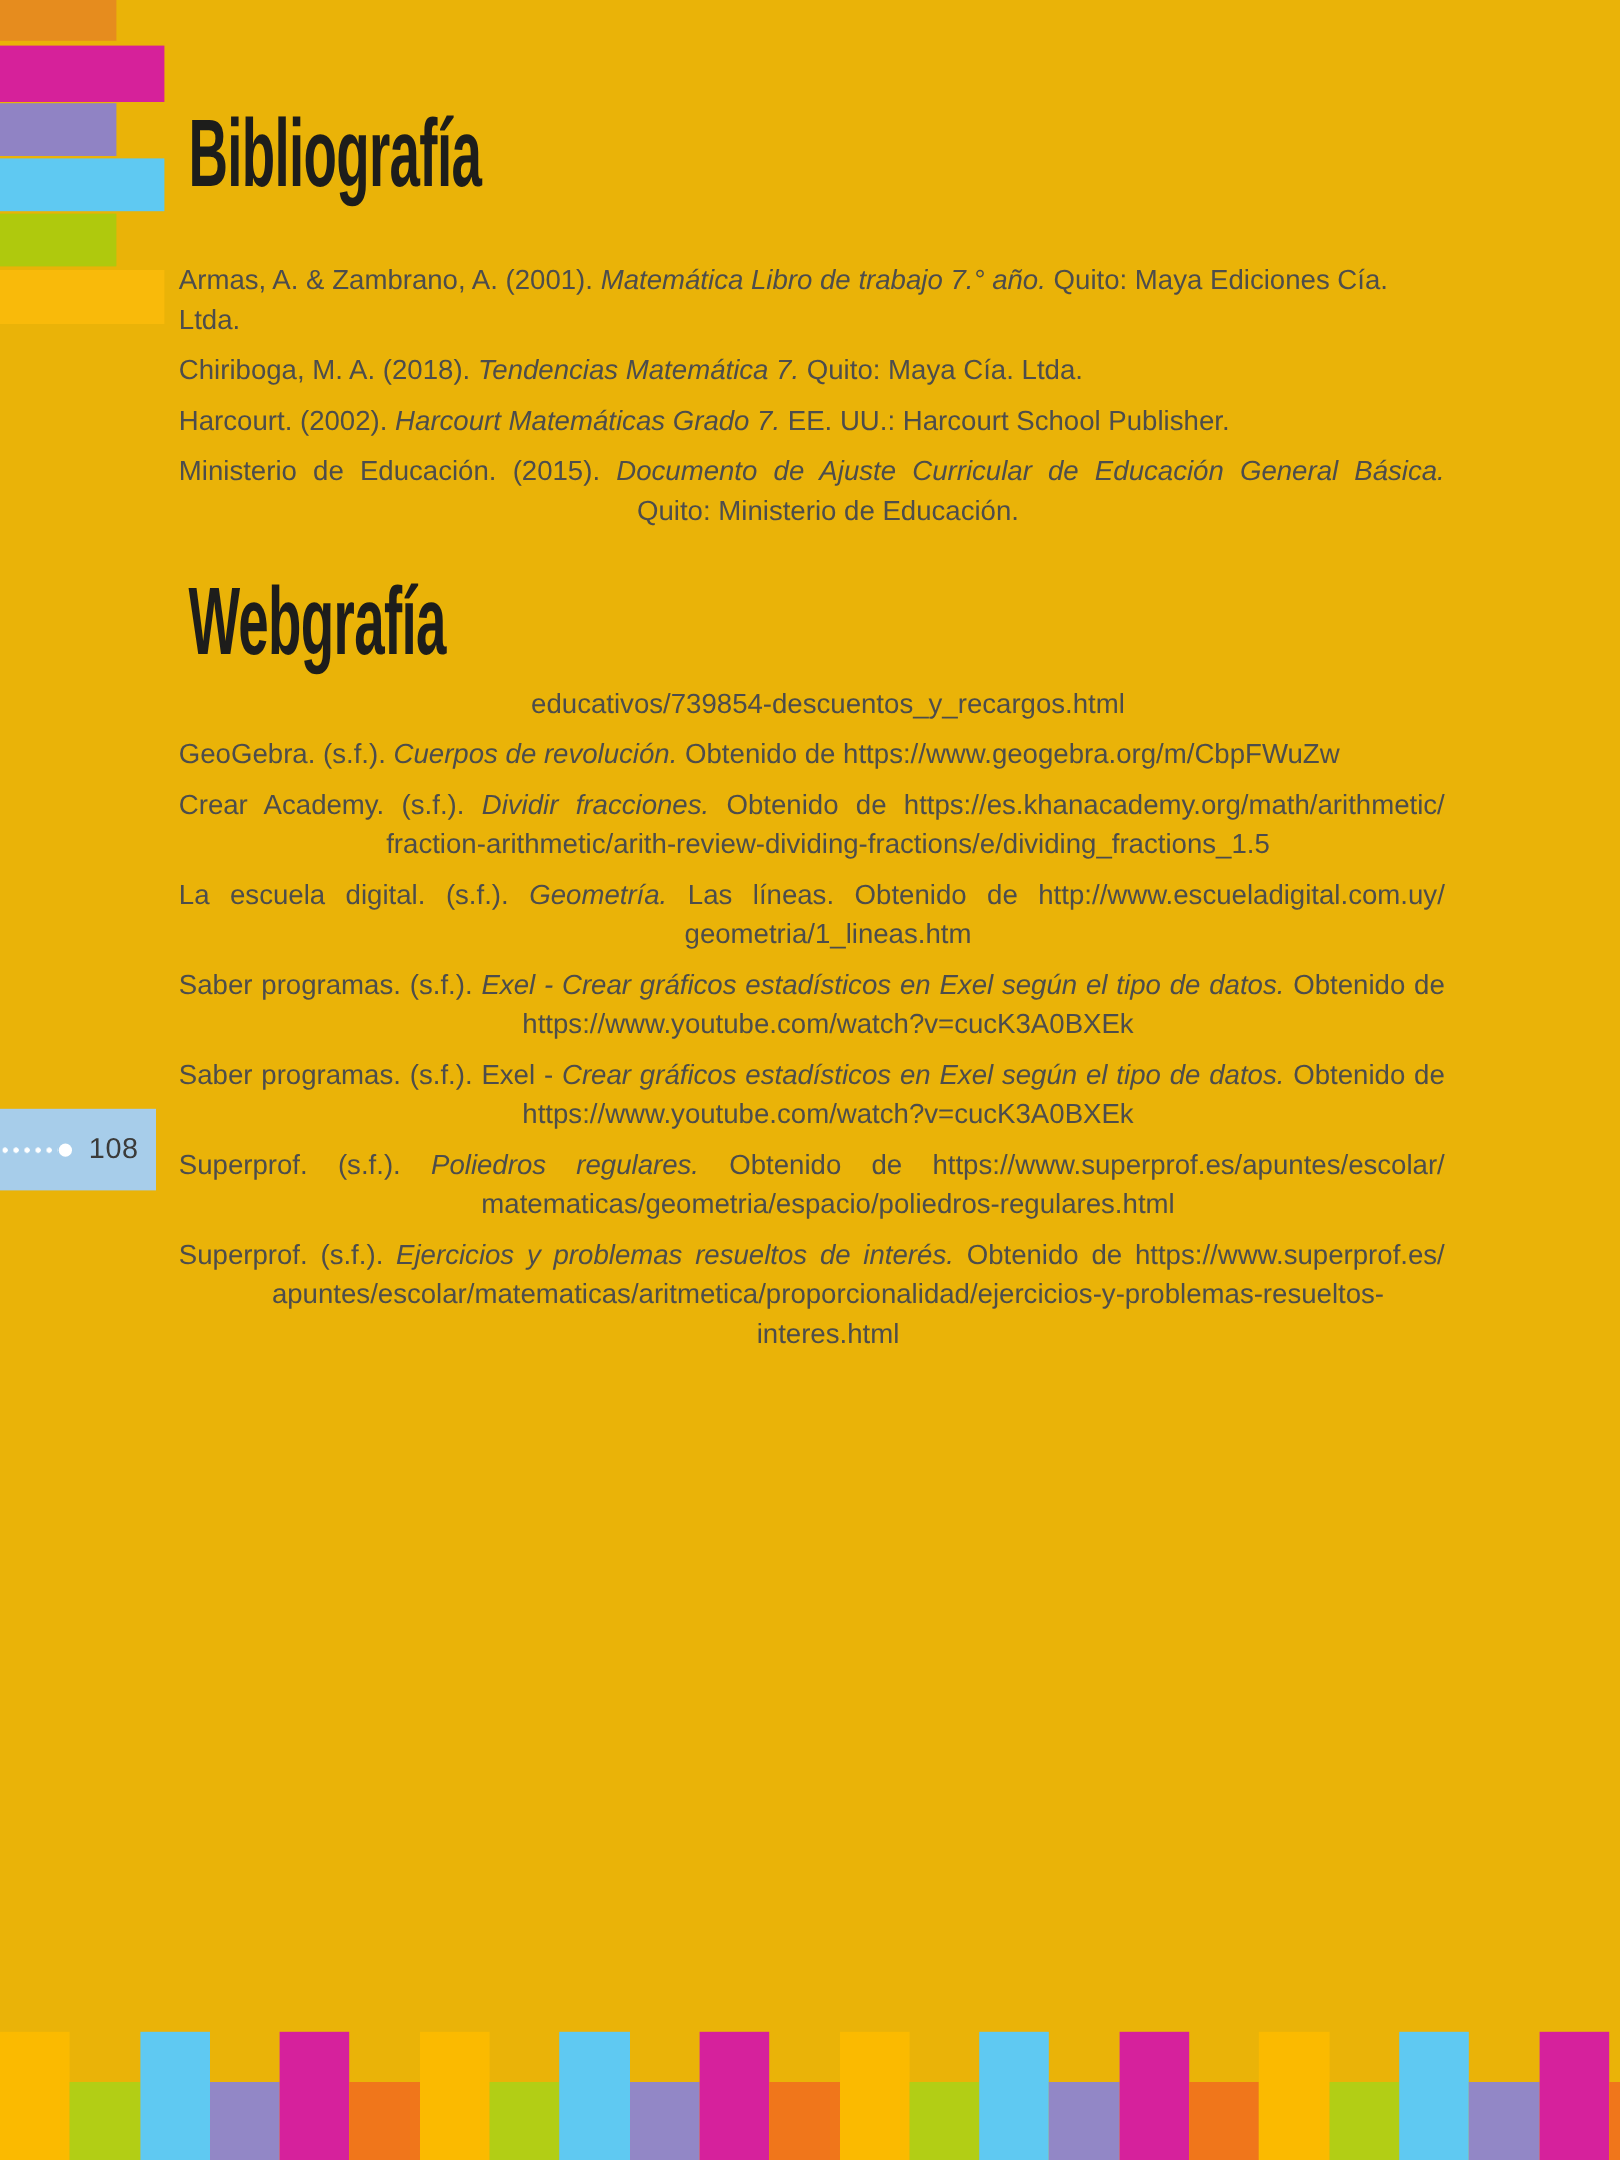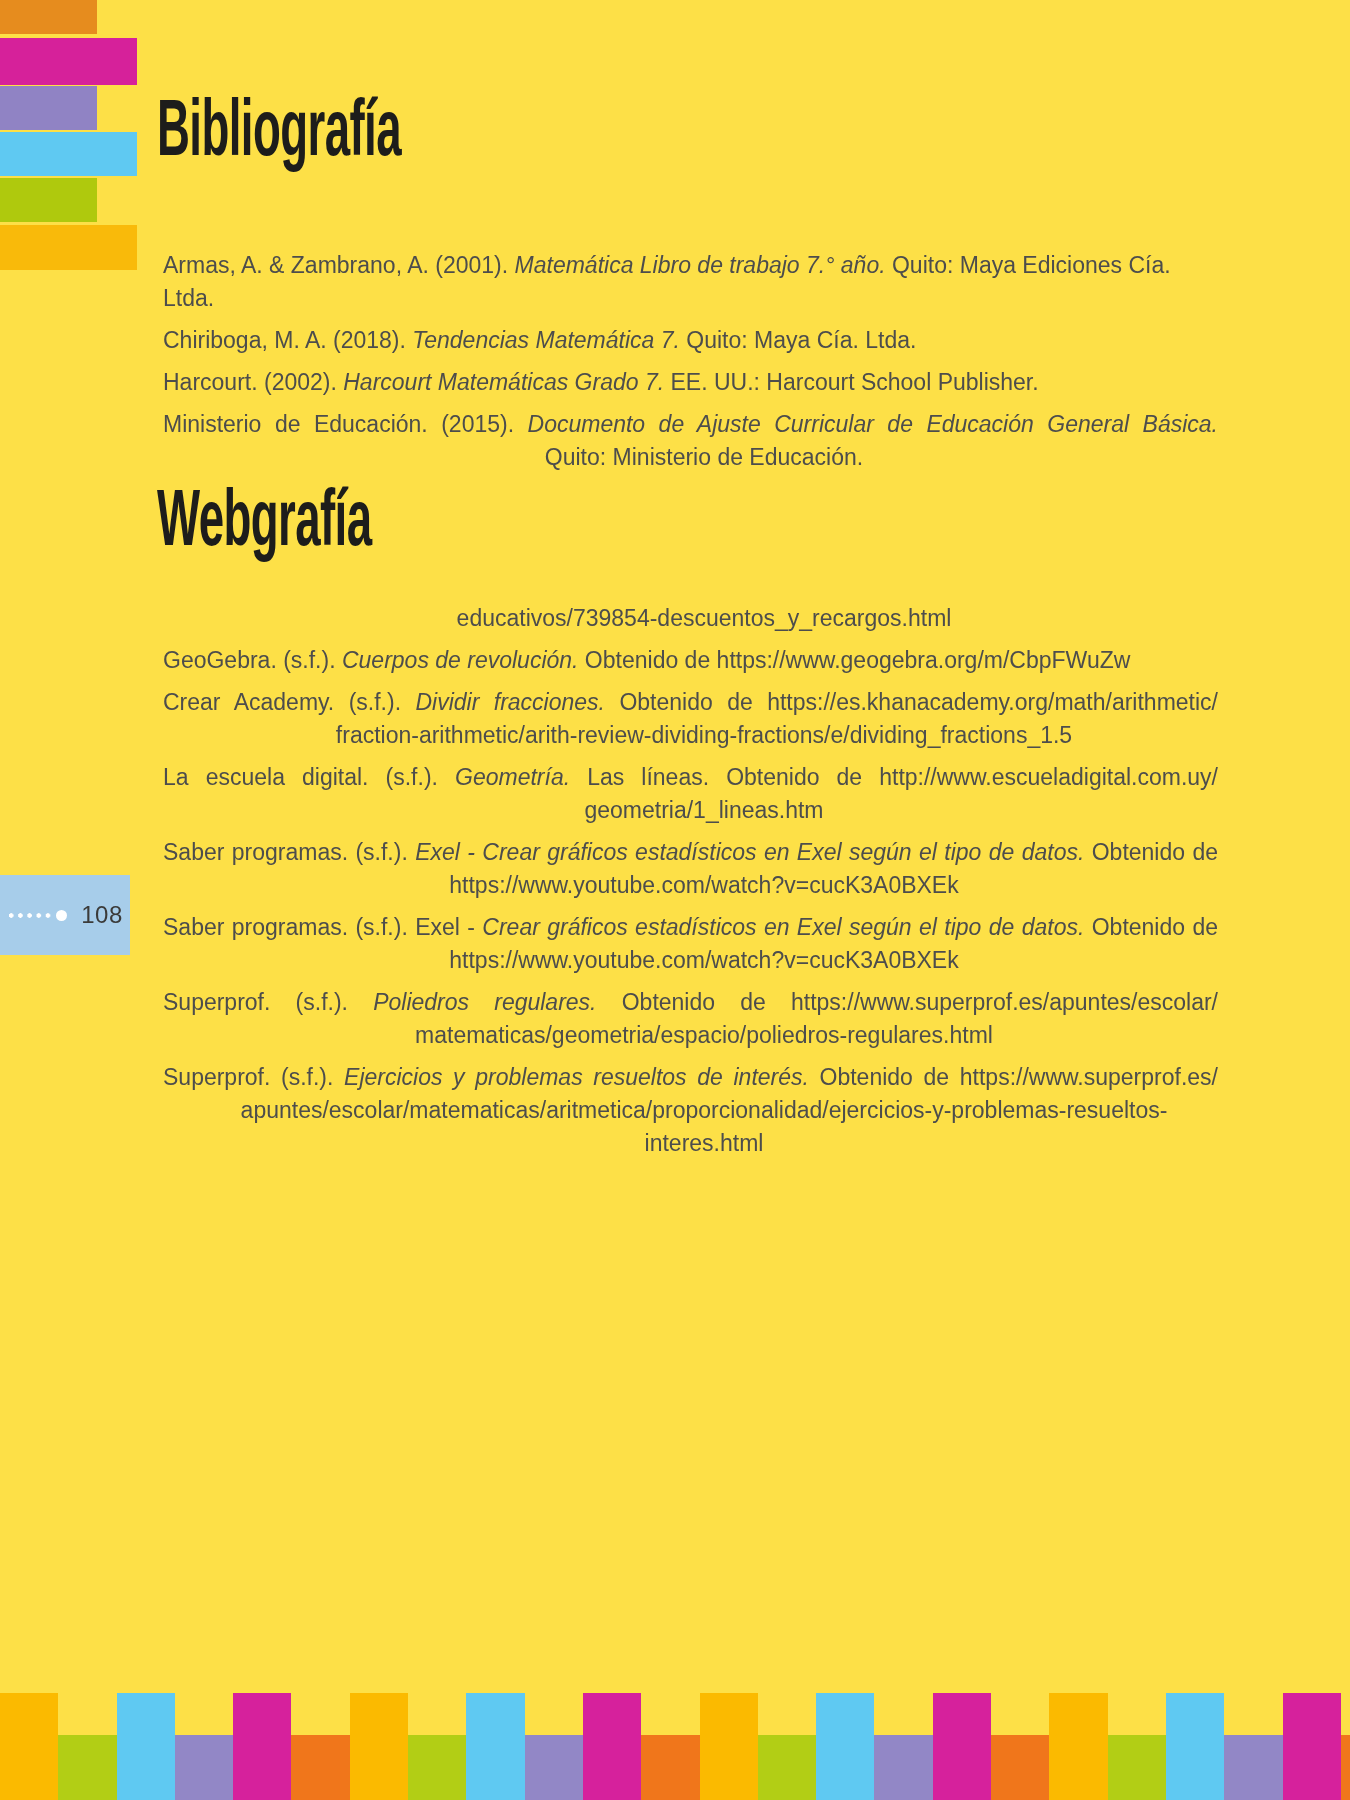--- a/index.html
+++ b/index.html
@@ -1,48 +1,48 @@
 <!DOCTYPE html>
 <html><head>
 <meta charset="utf-8">
 <style>
   html,body{margin:0;padding:0;background:#ffffff;}
   .page{
-    position:relative;width:1350px;height:1800px;background:#fde047;
+    position:relative;width:1350px;height:1800px;background:#eab308;
     overflow:hidden;font-family:"Liberation Sans",sans-serif;
   }
   
   .corner{position:absolute;left:0;top:0;width:200px;height:300px;}
   .cbar{position:absolute;left:0;}
   
   .section-title{
     position:absolute;left:157px;margin:0;
     font-size:80px;line-height:80px;font-weight:700;color:#1d1d1b;
     letter-spacing:-1px;white-space:nowrap;
     transform:scaleX(0.57);transform-origin:0 50%;
   }
   #biblio-title{top:88px;}
   #web-title{top:478px;}
   
   .entries{
-    position:absolute;left:163px;width:1055px;
-    color:#4d4d4c;font-size:23px;margin-top:32px;
+    position:absolute;left:149px;width:1055px;
+    color:#4d4d4c;font-size:23px;
   }
   #biblio-entries{top:217px;}
   #web-entries{top:570px;}
   .entry{margin:0 0 9px 0;}
   .line{line-height:33px;}
   .line.cont{padding-left:27px;text-align:center;}
   .line.just{text-align:justify;text-align-last:justify;}
   .it{font-style:italic;}
   .rm{font-style:normal;}
   
   .badge{
-    position:absolute;left:0;top:875px;width:130px;height:80px;
-    display:flex;align-items:center;justify-content:center;
+    position:absolute;left:0;top:924px;width:130px;height:68px;
+    display:flex;align-items:center;
   }
   .leader{
     width:46px;height:5px;margin-left:2px;
     background-image:radial-gradient(circle at 2.2px 2.5px,#ffffff 2px,rgba(255,255,255,0) 2.5px);
     background-size:9.2px 5px;background-repeat:repeat-x;
   }
   .big-dot{width:11px;height:11px;border-radius:50%;background:#ffffff;margin-left:1px;}
   .badge-num{font-size:24px;color:#3b3b3a;margin-left:14px;letter-spacing:0.5px;}
   
   .footer{

